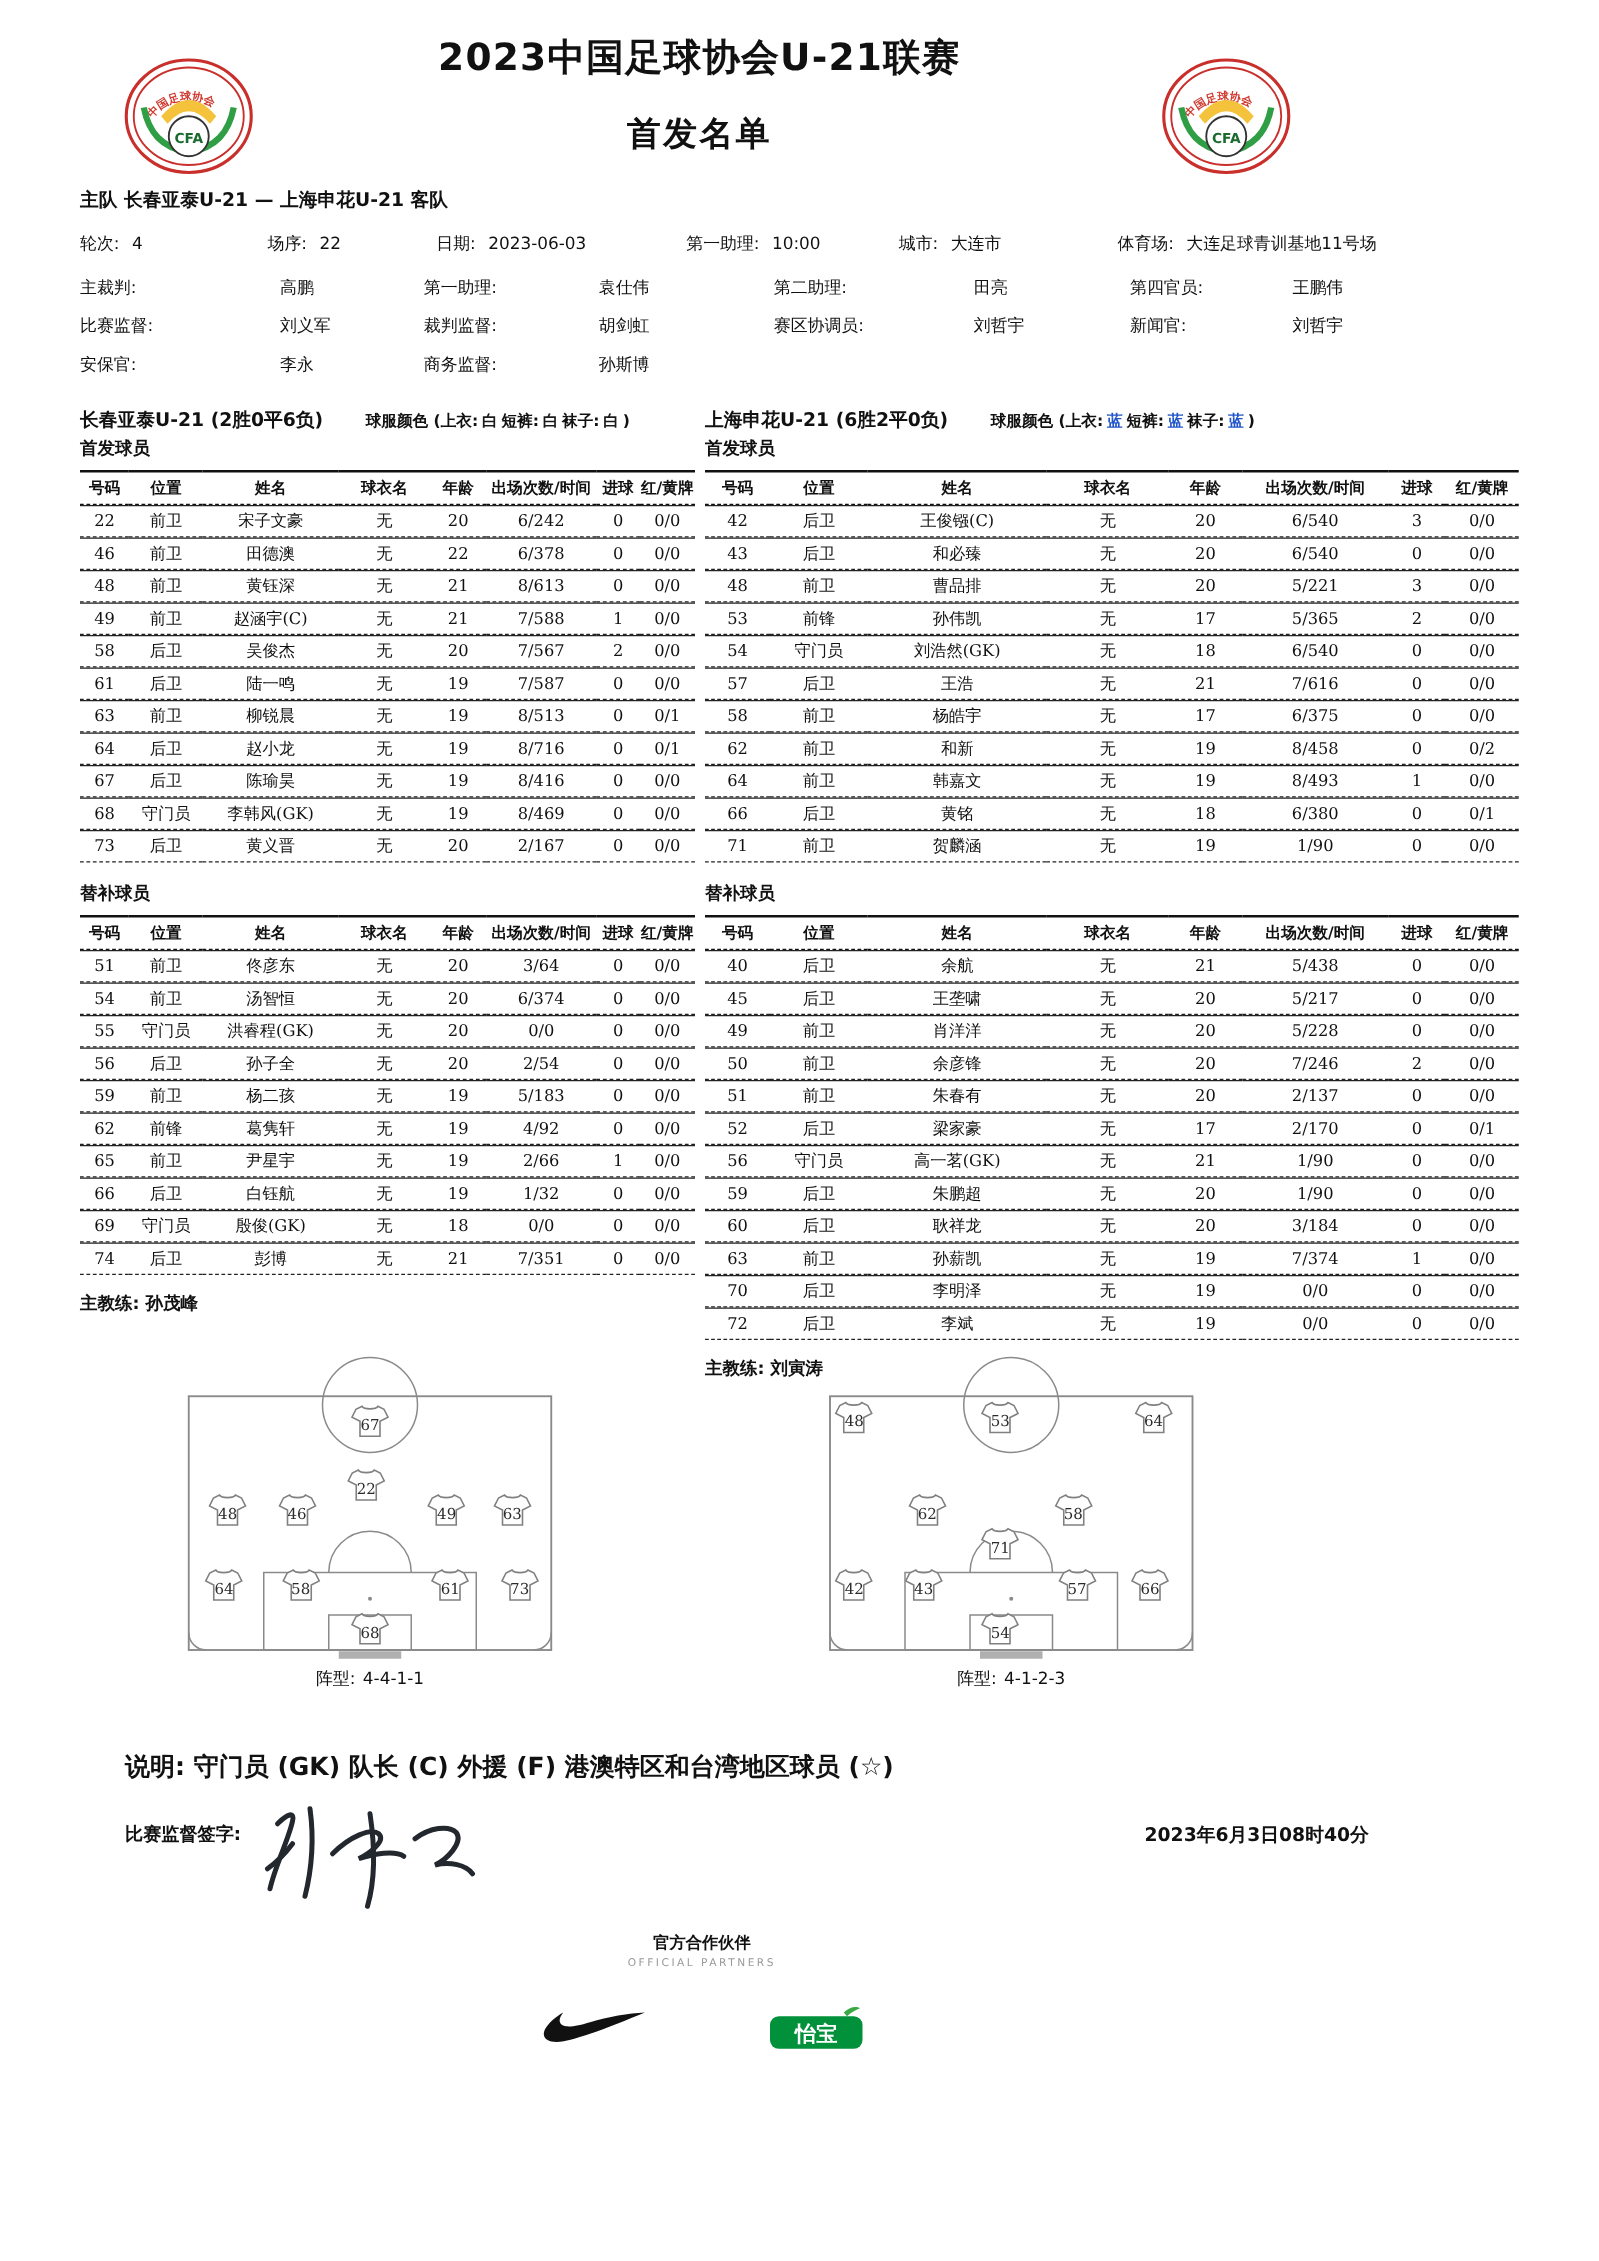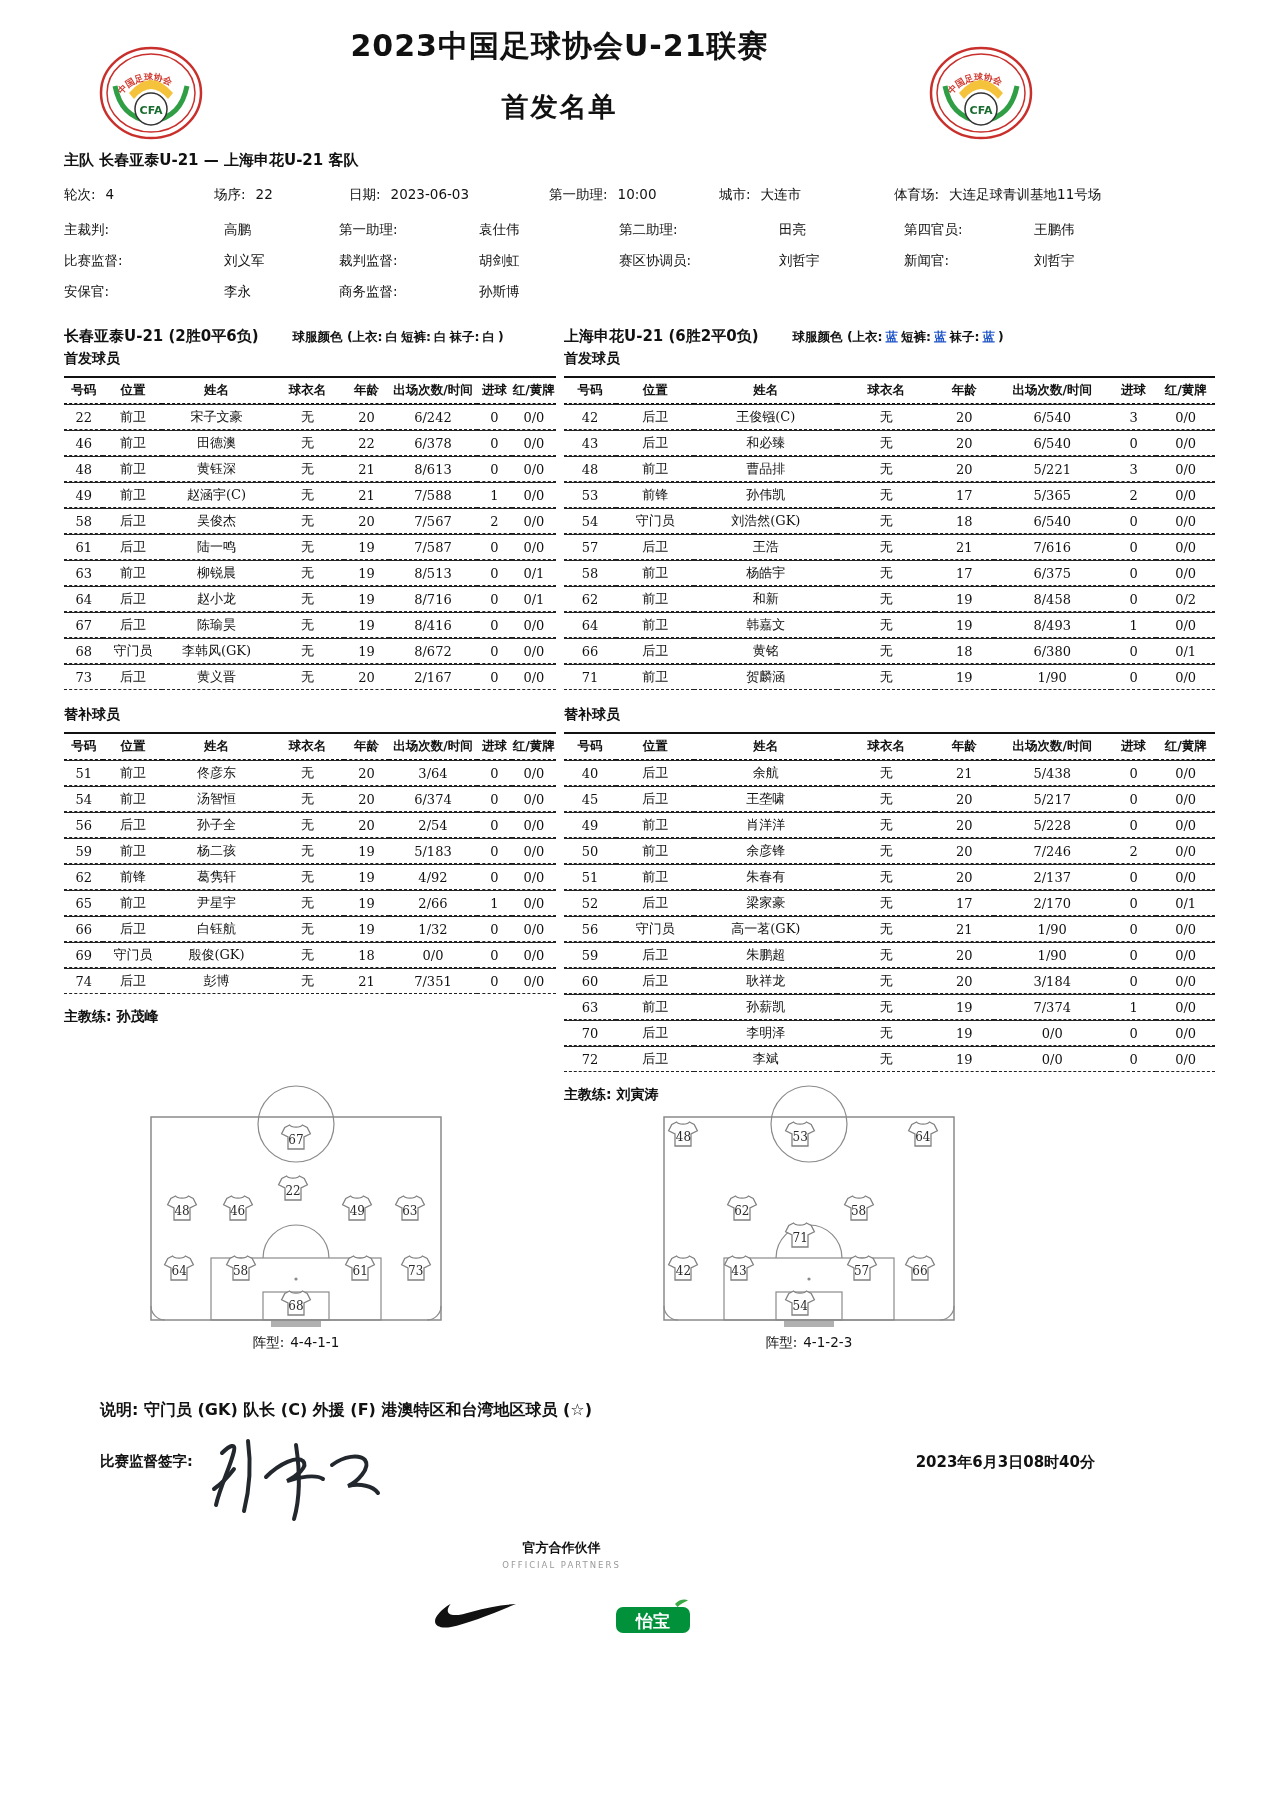--- a/index.html
+++ b/index.html
@@ -50,21 +50,21 @@
   .pitch { position:absolute; top:0; width:292px; height:205px; }
   .pitch svg.field { position:absolute; left:0; top:0; overflow:visible; }
   .jersey { position:absolute; width:32px; height:28px; transform:translate(-50%,-50%); }
   .jersey svg { position:absolute; left:0; top:0; }
   .jnum { position:absolute; left:0; right:0; top:10px; text-align:center;
           font-family:"DejaVu Serif", serif; font-size:12px; color:#2b2b2b; }
   .formation { position:absolute; top:218px; width:292px; text-align:center; font-size:13.5px; }
   .formation .f-lbl { margin-right:6px; }
 
   
-  .note { margin:34px 0 0 100px; font-size:16px; font-weight:bold; }
+  .note { margin:34px 0 0 100px; font-size:20px; font-weight:bold; }
   .sig-row { position:relative; margin:30px 100px 0 100px; height:86px; }
   .sig-lbl { font-size:14.5px; font-weight:bold; }
   .sig-scribble { position:absolute; left:100px; top:-28px; }
   .sig-date { position:absolute; right:84px; top:2px; font-size:15px; font-weight:bold; }
   .partners { position:relative; left:-78px; text-align:center; margin-top:2px; }
   .partners-title { font-size:13px; font-weight:bold; }
   .partners-sub { font-size:8.5px; color:#999; letter-spacing:2px; margin-top:3px; }
   .sponsors { position:relative; left:-78px; display:flex; justify-content:center; align-items:center;
               gap:95px; margin-top:28px; }
 </style>
@@ -253,21 +253,21 @@
               <td>8/416</td>
               <td>0</td>
               <td>0/0</td>
             </tr>
             <tr>
               <td>68</td>
               <td>守门员</td>
               <td>李韩风(GK)</td>
               <td>无</td>
               <td>19</td>
-              <td>8/672</td>
+              <td>8/469</td>
               <td>0</td>
               <td>0/0</td>
             </tr>
             <tr>
               <td>73</td>
               <td>后卫</td>
               <td>黄义晋</td>
               <td>无</td>
               <td>20</td>
               <td>2/167</td>
@@ -301,20 +301,30 @@
               <td>0</td>
               <td>0/0</td>
             </tr>
             <tr>
               <td>54</td>
               <td>前卫</td>
               <td>汤智恒</td>
               <td>无</td>
               <td>20</td>
               <td>6/374</td>
+              <td>0</td>
+              <td>0/0</td>
+            </tr>
+            <tr>
+              <td>55</td>
+              <td>守门员</td>
+              <td>洪睿程(GK)</td>
+              <td>无</td>
+              <td>20</td>
+              <td>0/0</td>
               <td>0</td>
               <td>0/0</td>
             </tr>
             <tr>
               <td>56</td>
               <td>后卫</td>
               <td>孙子全</td>
               <td>无</td>
               <td>20</td>
               <td>2/54</td>

